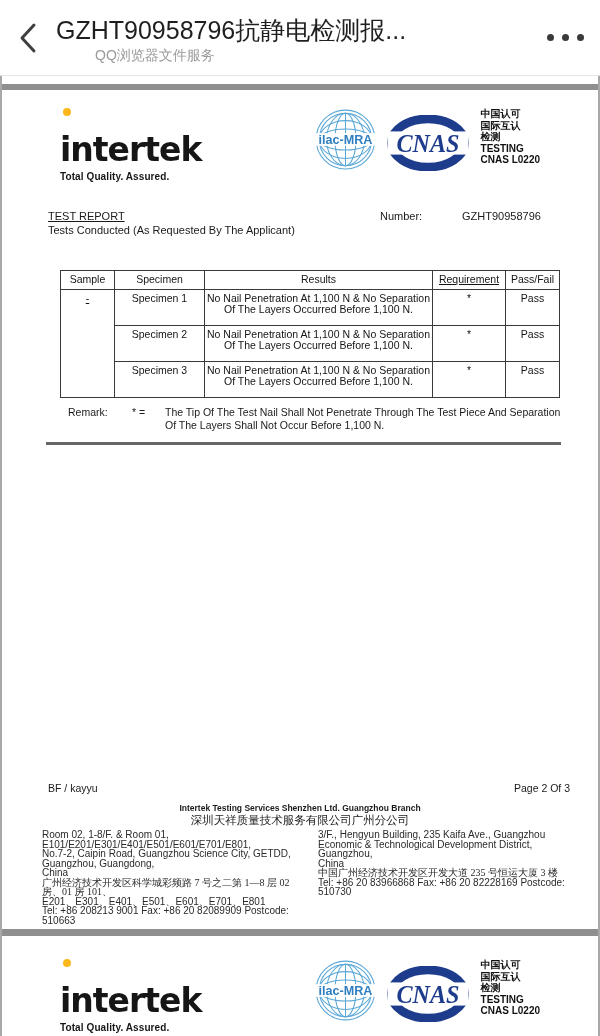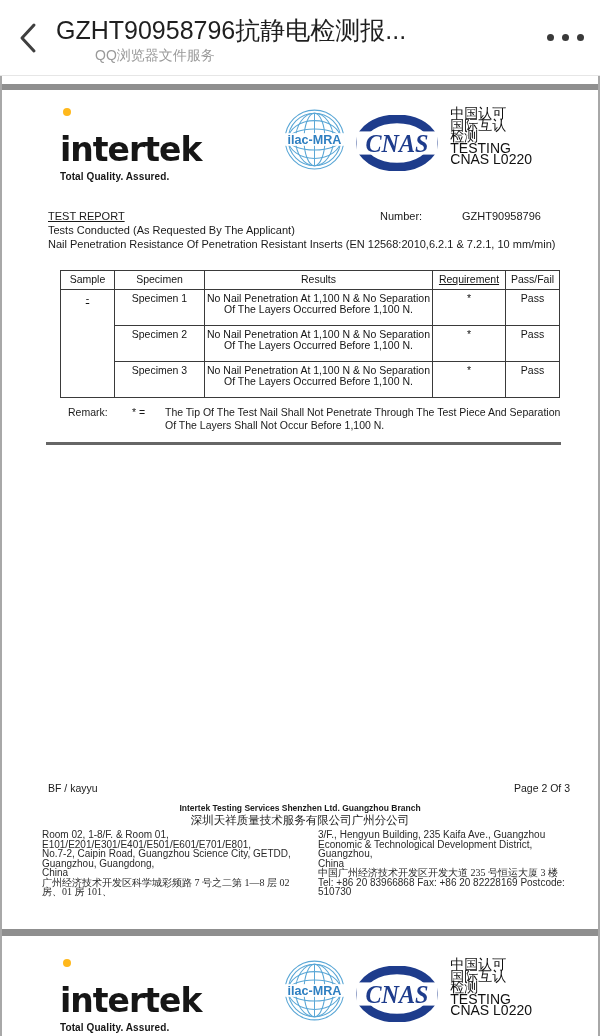--- a/index.html
+++ b/index.html
@@ -33,21 +33,21 @@
   .logo-row { position:absolute; left:58px; right:50px; display:flex; align-items:flex-start; }
   .page1 .logo-row { top:15px; }
   .page2 .logo-row { top:20px; }
   .intertek-block { margin-right:auto; margin-top:28px; }
   .intertek-word { position:relative; display:inline-block; font-family:"DejaVu Sans",sans-serif;
     font-size:33px; font-weight:700; letter-spacing:-1px; color:#161616; line-height:1.05; }
   .intertek-dot { position:absolute; left:2.5px; top:2.5px; width:8px; height:8px; border-radius:50%; background:#ffb81c; }
   .intertek-tagline { font-size:10px; font-weight:700; color:#161616; margin-top:3px; letter-spacing:0.1px; }
   .ilac-logo { width:63px; height:63px; margin-top:3px; }
   .cnas-logo { width:82px; height:56px; margin:10px 0 0 10px; }
-  .acc-text { margin:3px 16px 0 12px; font-size:14px; font-weight:400; line-height:11.5px; color:#111; white-space:nowrap; }
+  .acc-text { margin:3px 8px 0 12px; font-size:10px; font-weight:700; line-height:11.5px; color:#111; white-space:nowrap; }
 
   
   .report-head { position:absolute; top:119px; left:46px; right:24px; font-size:11px; line-height:14px; }
   .rh-line1 { position:relative; }
   .rh-title { text-decoration:underline; }
   .rh-num-label { position:absolute; left:332px; top:0; }
   .rh-num-value { position:absolute; left:414px; top:0; }
 
   
   table.results { position:absolute; top:180px; left:58px; border-collapse:collapse; table-layout:fixed;
@@ -136,21 +136,20 @@
         </div>
       </div>
 
       <div class="report-head">
         <div class="rh-line1">
           <span class="rh-title">TEST REPORT</span>
           <span class="rh-num-label">Number:</span>
           <span class="rh-num-value">GZHT90958796</span>
         </div>
         <div>Tests Conducted (As Requested By The Applicant)</div>
-        <div>Nail Penetration Resistance Of Penetration Resistant Inserts (EN 12568:2010,6.2.1 &amp; 7.2.1, 10 mm/min)</div>
       </div>
 
       <table class="results">
         <colgroup>
           <col class="col-sample">
             <col class="col-spec">
             <col class="col-res">
             <col class="col-req">
             <col class="col-pf">
         </colgroup>
@@ -201,20 +200,22 @@
         <div class="company-en">Intertek Testing Services Shenzhen Ltd. Guangzhou Branch</div>
         <div class="company-cn">深圳天祥质量技术服务有限公司广州分公司</div>
       </div>
 
       <div class="addr-cols">
         <div class="addr-col">
           <div>Room 02, 1-8/F. &amp; Room 01, E101/E201/E301/E401/E501/E601/E701/E801,</div>
           <div>No.7-2, Caipin Road, Guangzhou Science City, GETDD, Guangzhou, Guangdong,</div>
           <div>China</div>
           <div class="cn-serif">广州经济技术开发区科学城彩频路 7 号之二第 1—8 层 02 房、01 房 101、</div>
+          <div>E201、E301、E401、E501、E601、E701、E801</div>
+          <div>Tel: +86 208213 9001 Fax: +86 20 82089909 Postcode: 510663</div>
         </div>
         <div class="addr-col">
           <div>3/F., Hengyun Building, 235 Kaifa Ave., Guangzhou</div>
           <div>Economic &amp; Technological Development District, Guangzhou,</div>
           <div>China</div>
           <div class="cn-serif">中国广州经济技术开发区开发大道 235 号恒运大厦 3 楼</div>
           <div>Tel: +86 20 83966868 Fax: +86 20 82228169 Postcode: 510730</div>
         </div>
       </div>
     </section>

